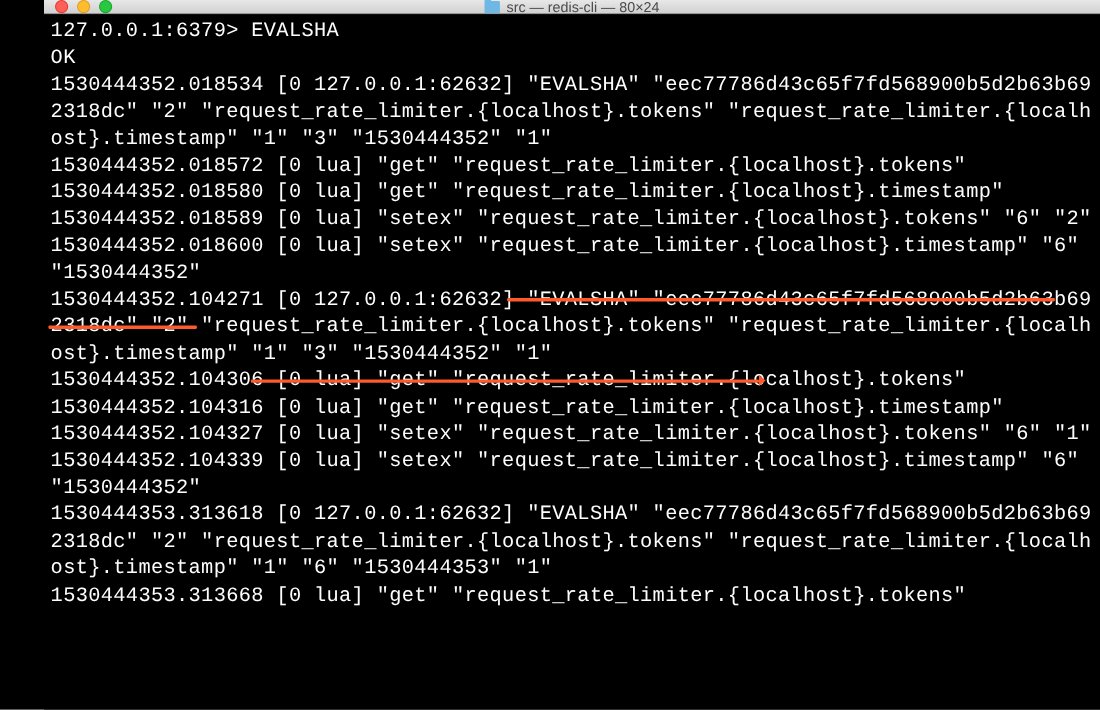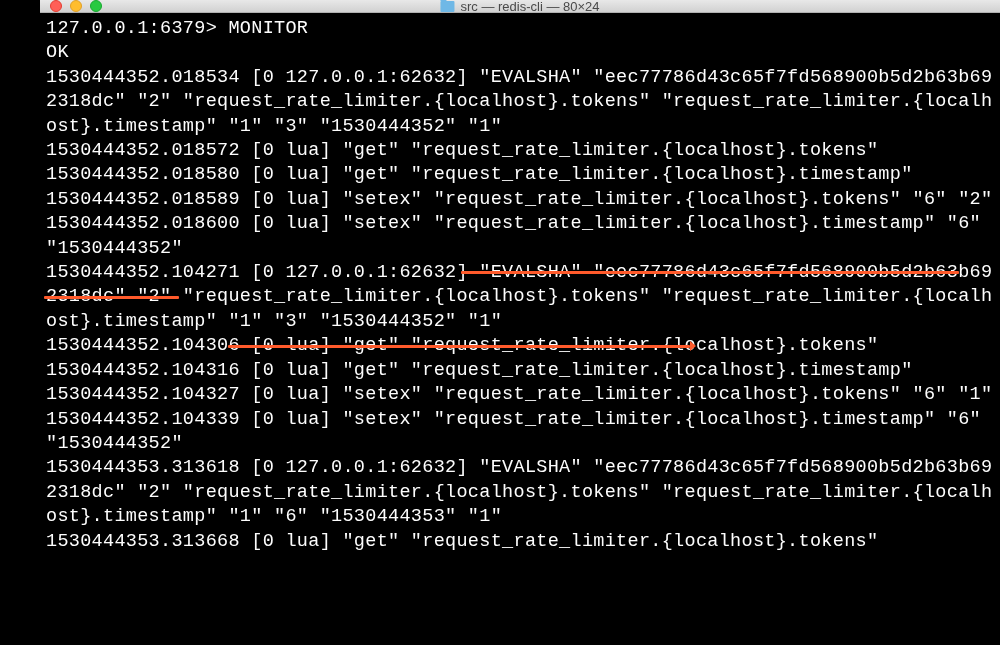--- a/index.html
+++ b/index.html
@@ -106,21 +106,21 @@
       <div class="tl red"></div>
       <div class="tl yellow"></div>
       <div class="tl green"></div>
     </div>
     <div class="title-center">
       <span class="folder-icon"></span>
       <span>src — redis-cli — 80×24</span>
     </div>
   </div>
 
-  <div class="terminal"><span>127.0.0.1:6379&gt; </span><span>MONITOR</span>
+  <div class="terminal"><span>127.0.0.1:6379&gt; </span><span>EVALSHA</span>
 <span>OK</span>
 <span>1530444352.018534 [0 127.0.0.1:62632] "EVALSHA" "eec77786d43c65f7fd568900b5d2b63b692318dc" "2" "request_rate_limiter.{localhost}.tokens" "request_rate_limiter.{localhost}.timestamp" "1" "3" "1530444352" "1"</span>
 <span>1530444352.018572 [0 lua] "get" "request_rate_limiter.{localhost}.tokens"</span>
 <span>1530444352.018580 [0 lua] "get" "request_rate_limiter.{localhost}.timestamp"</span>
 <span>1530444352.018589 [0 lua] "setex" "request_rate_limiter.{localhost}.tokens" "6" "2"</span>
 <span>1530444352.018600 [0 lua] "setex" "request_rate_limiter.{localhost}.timestamp" "6" "1530444352"</span>
 <span>1530444352.104271 [0 127.0.0.1:62632] "EVALSHA" "eec77786d43c65f7fd568900b5d2b63b692318dc" "2" "request_rate_limiter.{localhost}.tokens" "request_rate_limiter.{localhost}.timestamp" "1" "3" "1530444352" "1"</span>
 <span>1530444352.104306 [0 lua] "get" "request_rate_limiter.{localhost}.tokens"</span>
 <span>1530444352.104316 [0 lua] "get" "request_rate_limiter.{localhost}.timestamp"</span>
 <span>1530444352.104327 [0 lua] "setex" "request_rate_limiter.{localhost}.tokens" "6" "1"</span>

